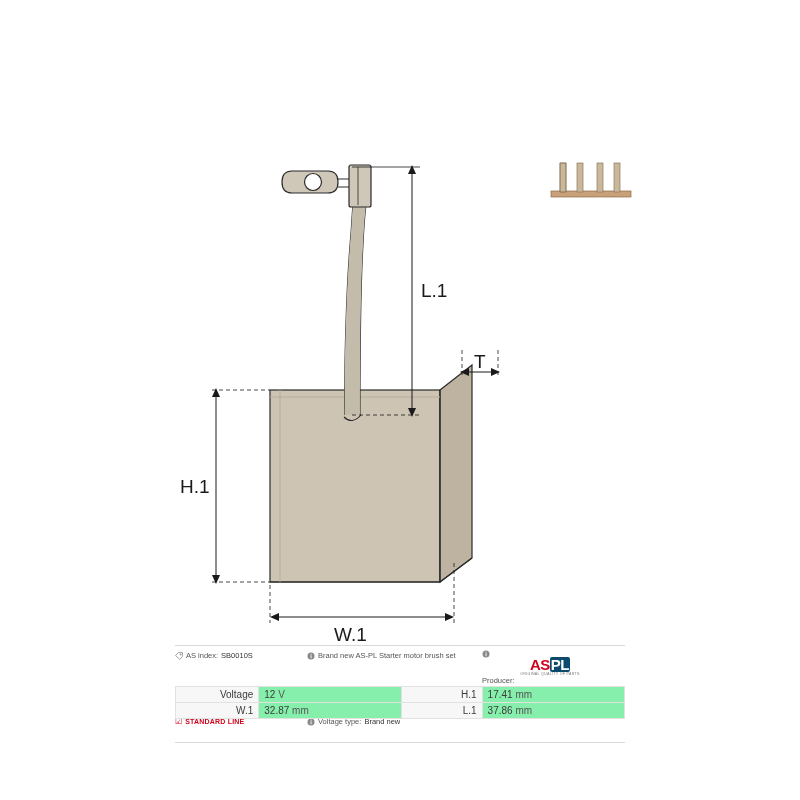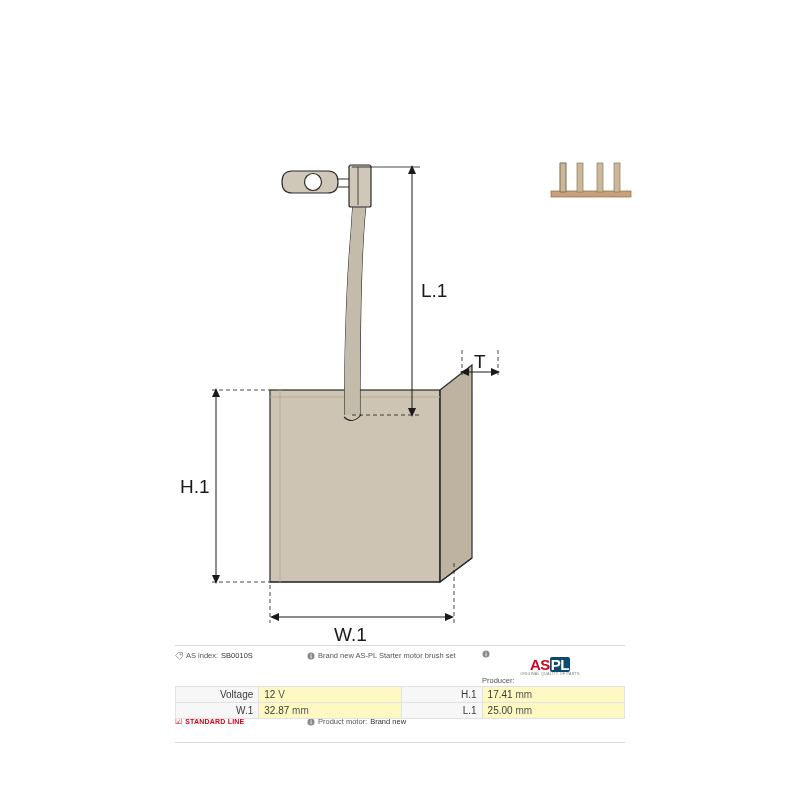--- a/index.html
+++ b/index.html
@@ -84,21 +84,21 @@
     border-collapse: collapse;
     font-size: 10px;
   }
   #spec-table td {
     border: 1px solid #e2e2e2;
     height: 15px;
     padding: 0 5px;
     color: #3b3b3b;
   }
   td.k { text-align: right; width: 78px; background:#f7f7f7; }
-  td.v { text-align: left; width: 147px; background:#fef9c3; }
+  td.v { text-align: left; width: 147px; background:#86efac; }
   td.v .unit { color:#555; }
 
   
   #logo {
     position: absolute;
     left: 520px;
     top: 612px;
     width: 60px;
     height: 22px;
     text-align: center;
@@ -260,21 +260,21 @@
           <span class="std-line">STANDARD LINE</span>
         </div>
         <div class="info-col-b">
           <span class="mini-icon">
             <svg width="8" height="8" viewBox="0 0 8 8">
                 <circle cx="4" cy="4" r="3.5" fill="#888"></circle>
                 <rect x="3.6" y="3.2" width="0.9" height="3" fill="#fff"></rect>
                 <rect x="3.6" y="1.7" width="0.9" height="1" fill="#fff"></rect>
               </svg>
           </span>
-          <span class="lbl">Product motor:</span>
+          <span class="lbl">Voltage type:</span>
           <span class="val">Brand new</span>
         </div>
         <div class="info-col-c"></div>
       </div>
 
     </div>
   </div>
 
   <div id="logo">
     <div class="brand">
@@ -288,18 +288,18 @@
       <tr>
         <td class="k">Voltage</td>
         <td class="v"><span>12</span> <span class="unit">V</span></td>
         <td class="k">H.1</td>
         <td class="v"><span>17.41</span> <span class="unit">mm</span></td>
       </tr>
       <tr>
         <td class="k">W.1</td>
         <td class="v"><span>32.87</span> <span class="unit">mm</span></td>
         <td class="k">L.1</td>
-        <td class="v"><span>25.00</span> <span class="unit">mm</span></td>
+        <td class="v"><span>37.86</span> <span class="unit">mm</span></td>
       </tr>
     </tbody>
   </table>
 
 </div>
 
 </body></html>

